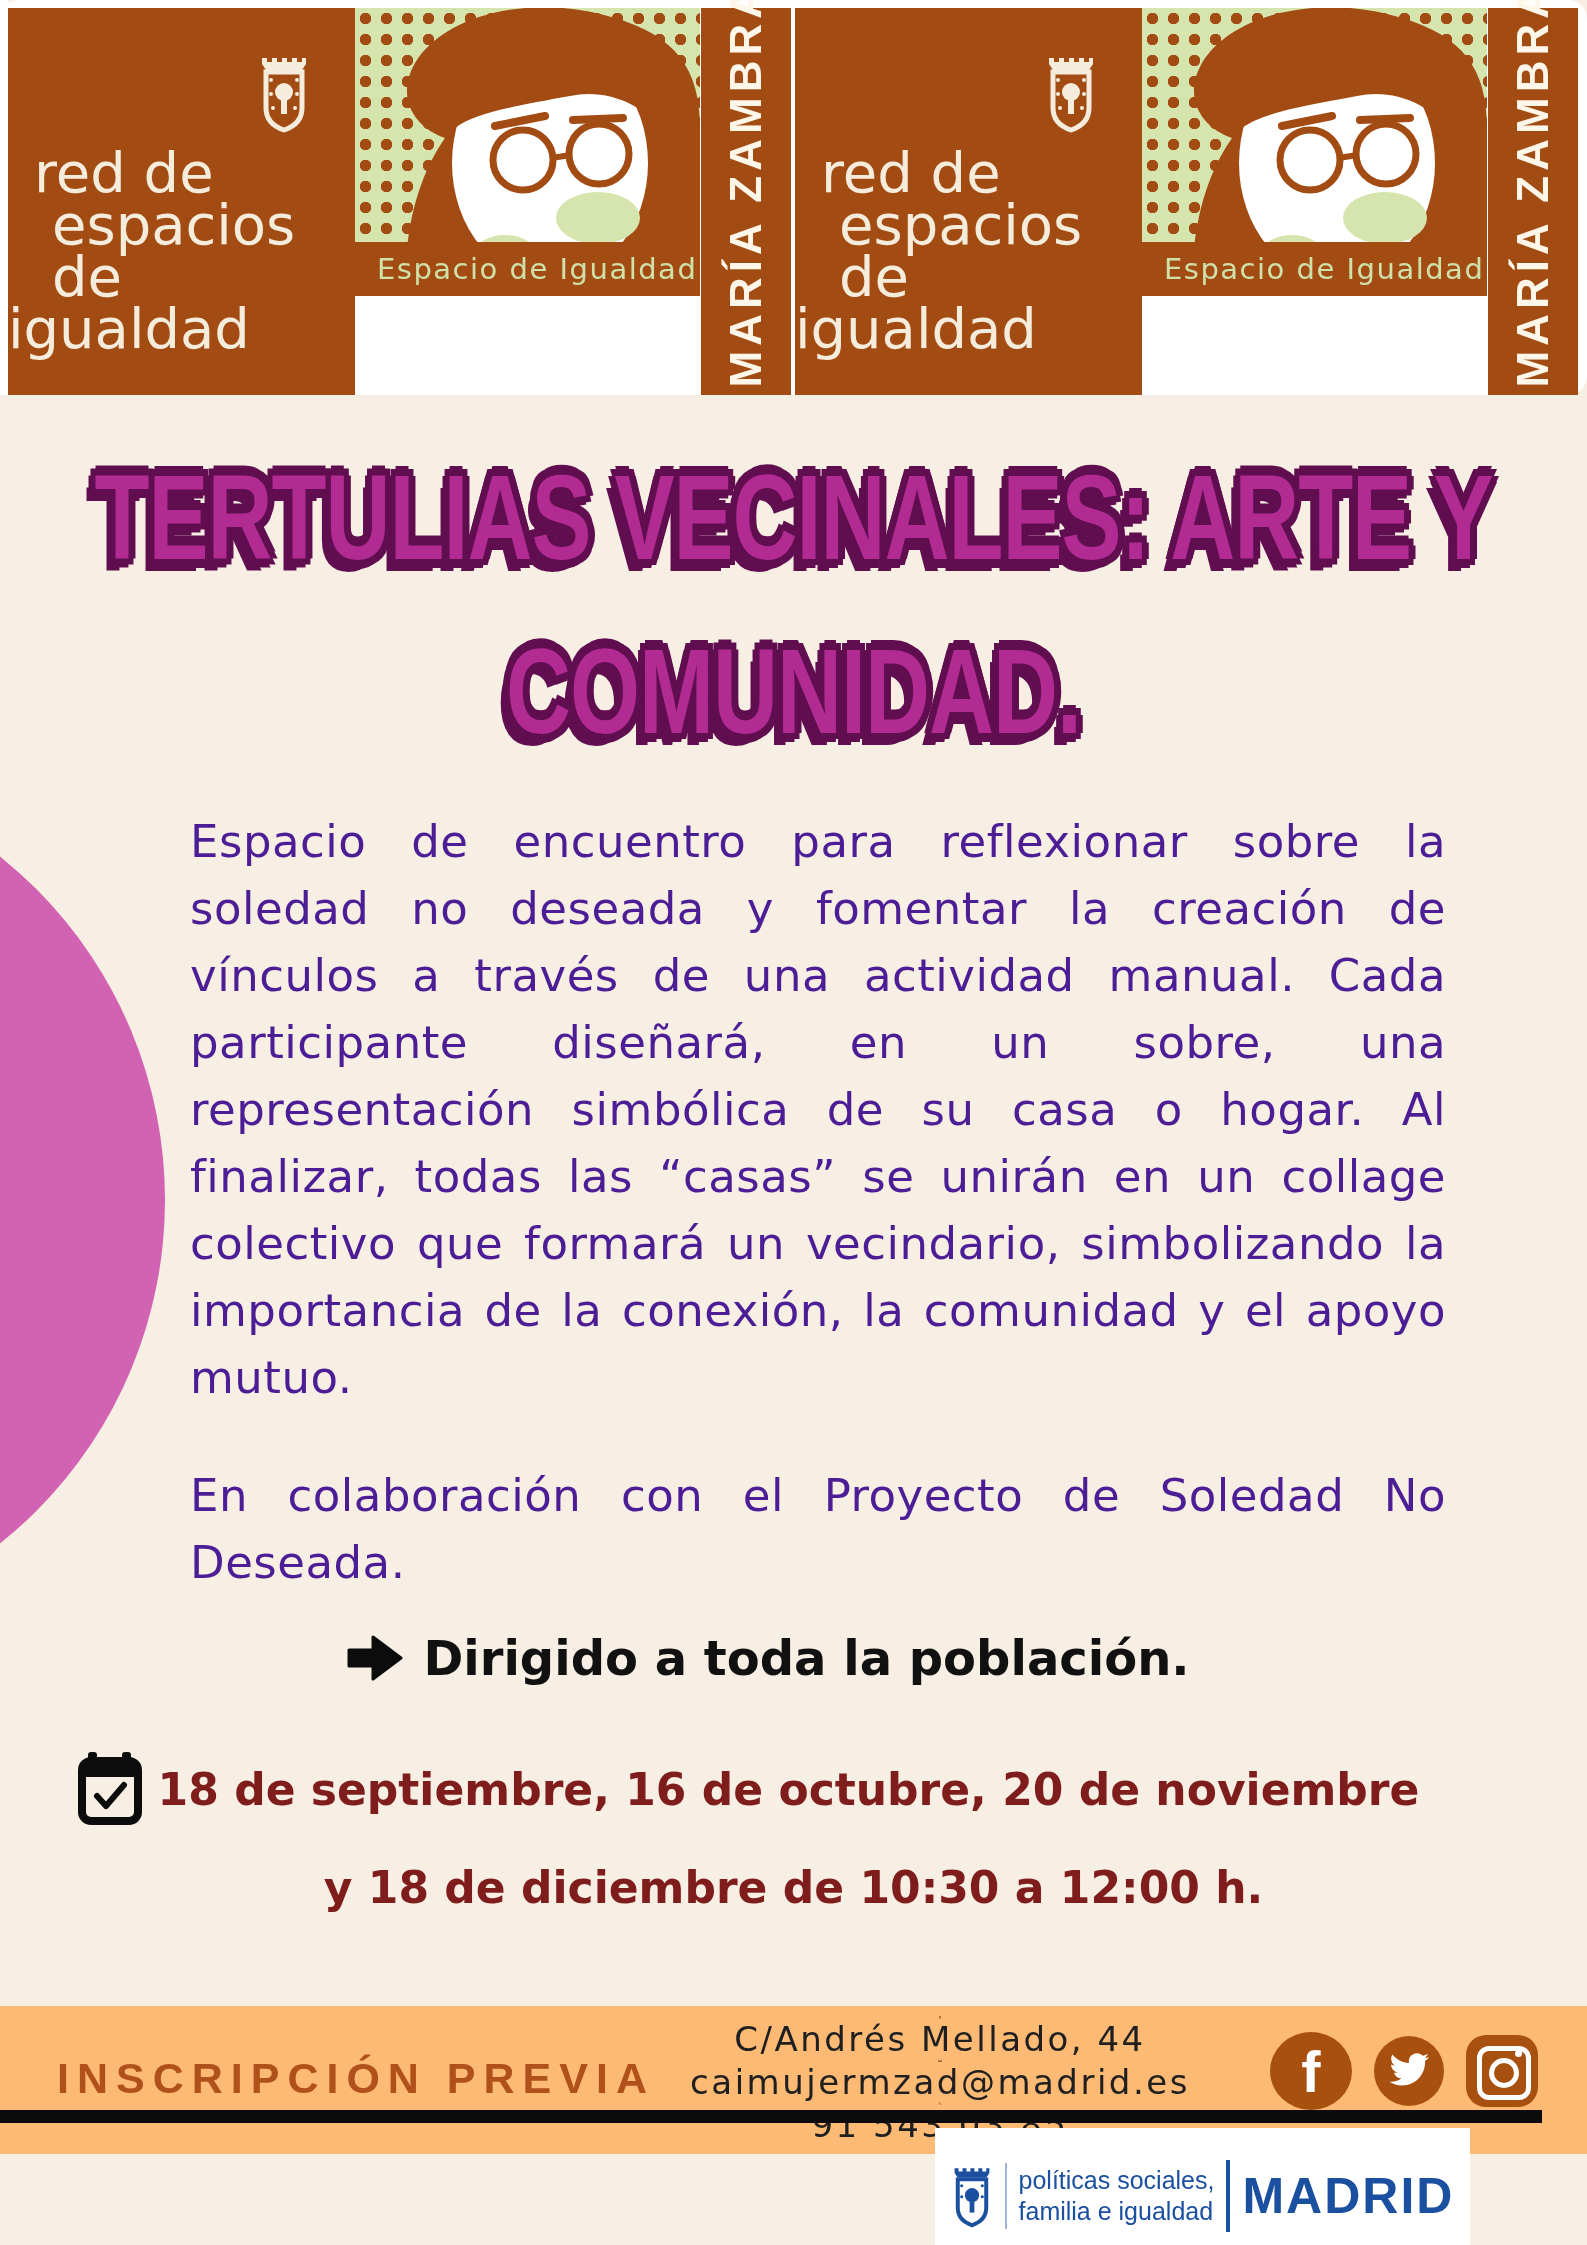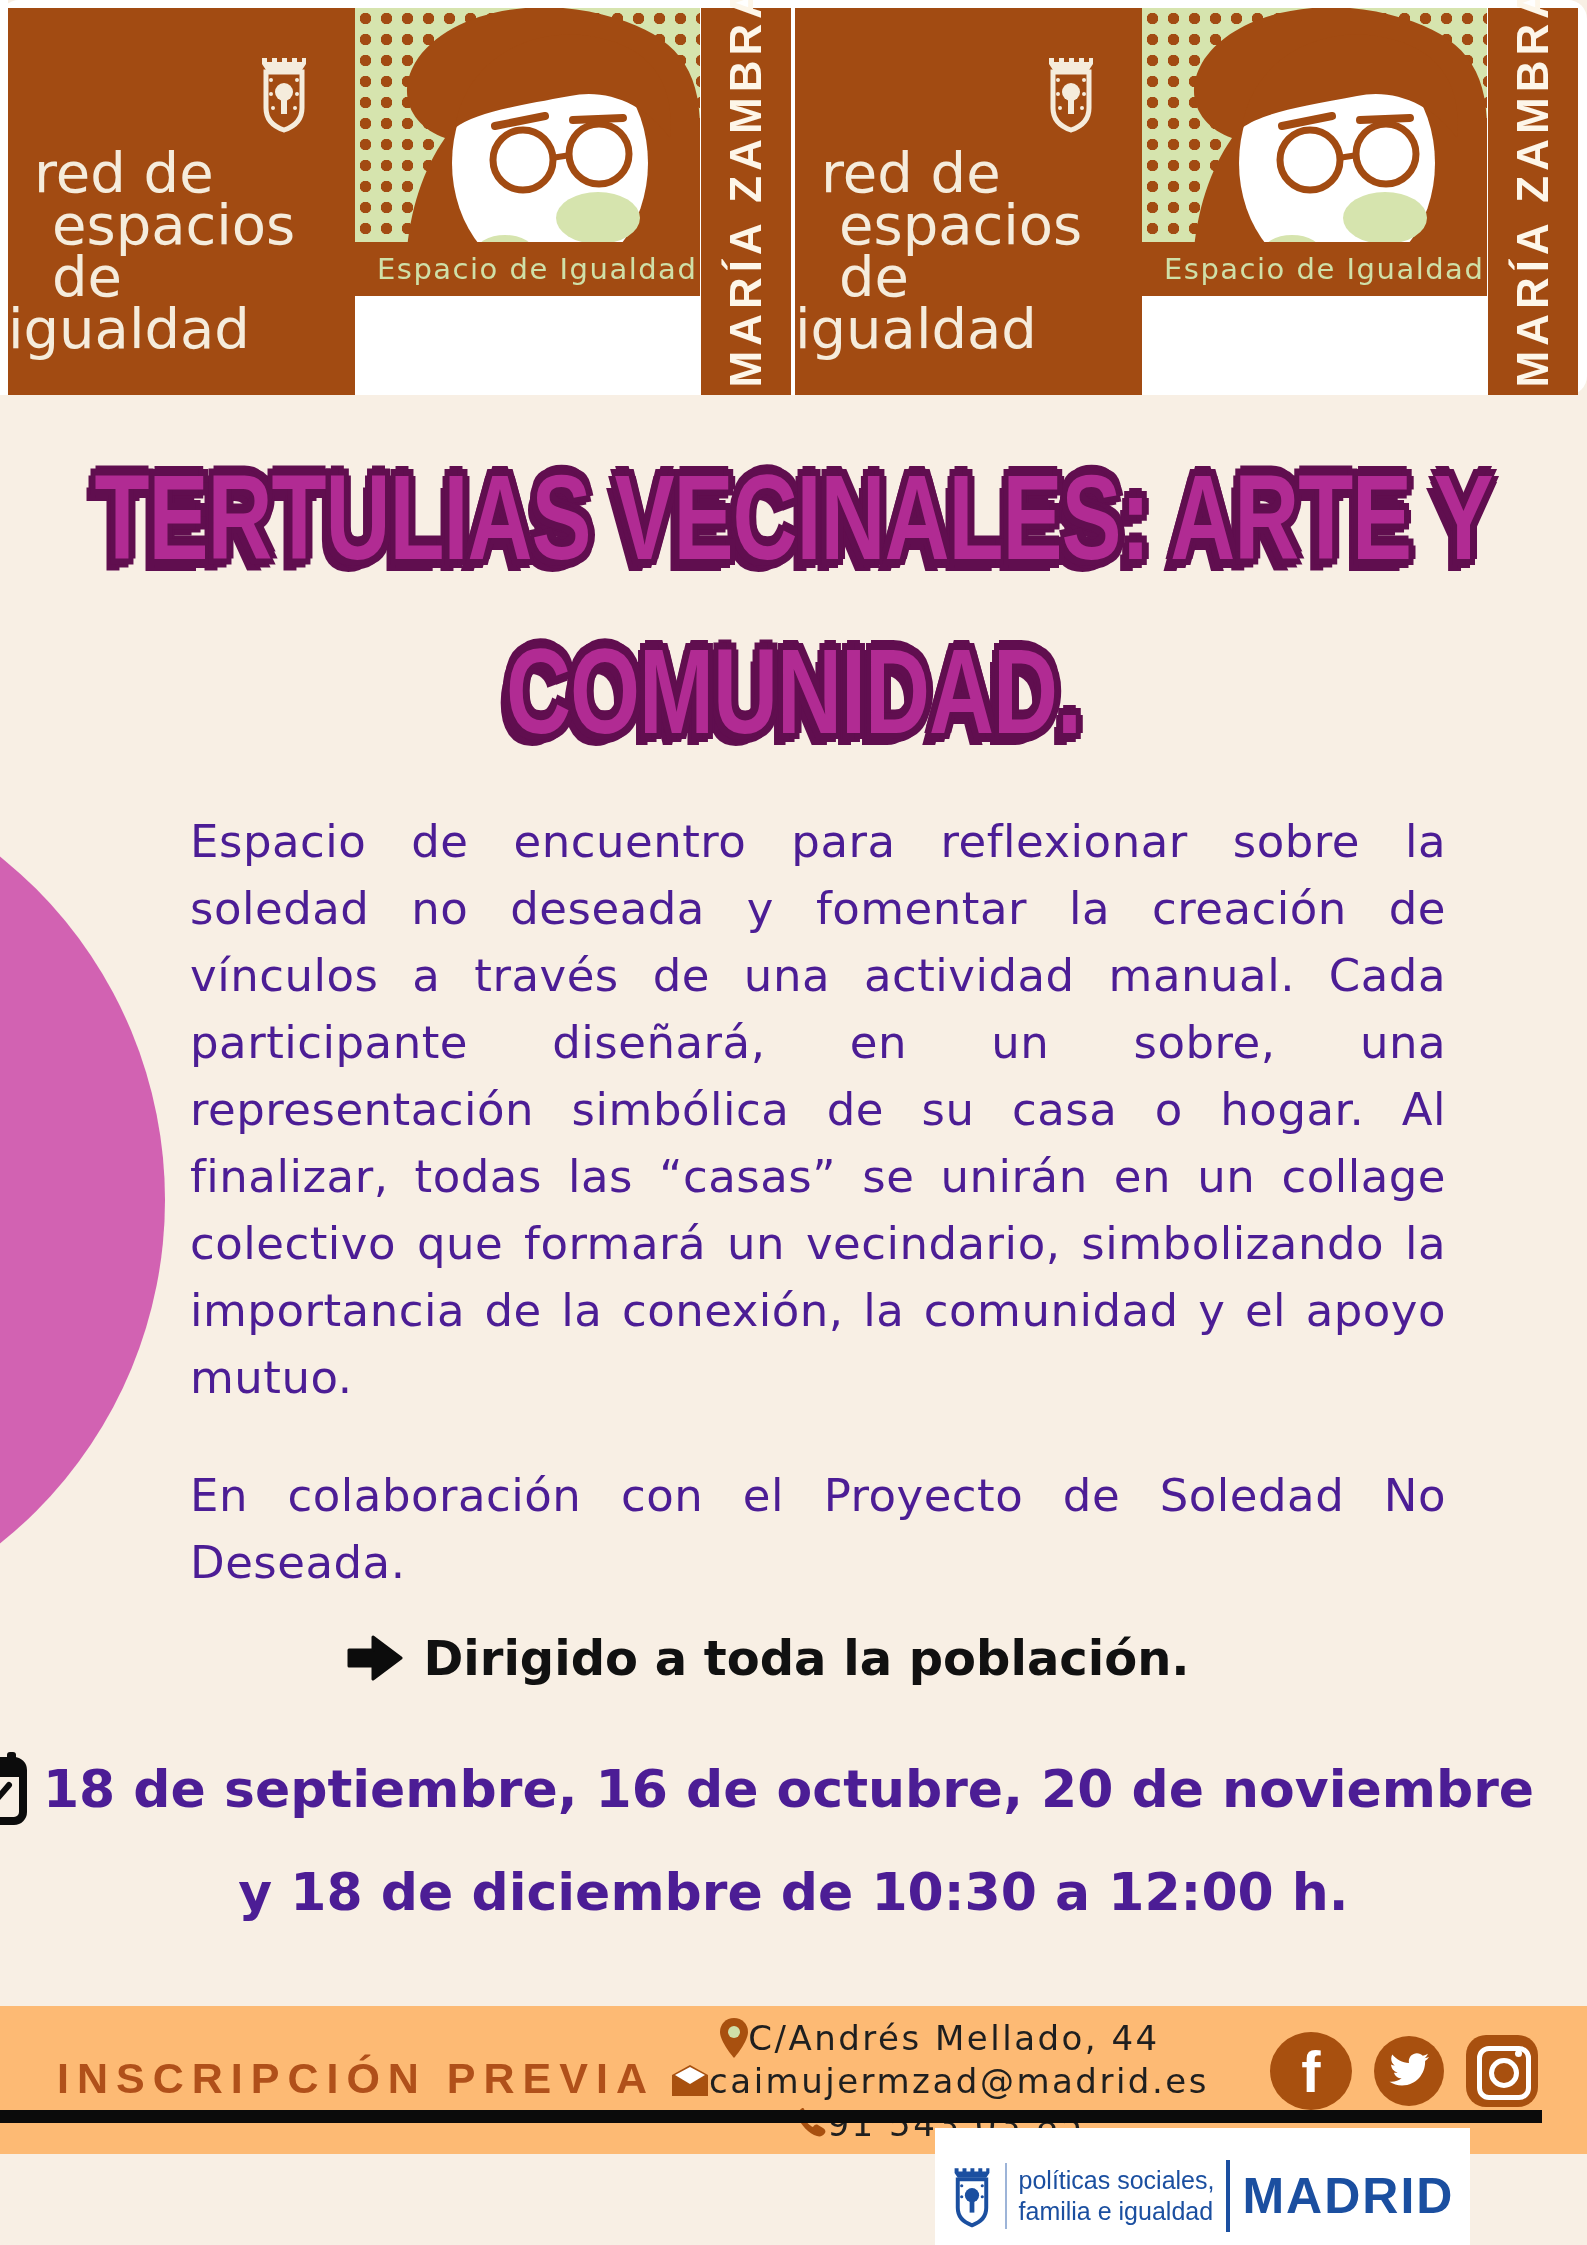--- a/index.html
+++ b/index.html
@@ -39,27 +39,27 @@
   .pink-circle{position:absolute;left:-715px;top:760px;width:880px;height:880px;border-radius:50%;background:#d262b2;}
   
   .para{position:absolute;left:190px;width:1256px;font-size:45px;line-height:67px;color:#4c1d95;
         text-align:justify;letter-spacing:0.5px;}
   .para1{top:808px;}
   .para2{top:1462px;}
   .audience-row{position:absolute;left:0;top:1630px;width:1587px;display:flex;justify-content:center;align-items:center;gap:20px;transform:translateX(-25px);}
   .audience-text{font-size:48px;font-weight:bold;color:#111;letter-spacing:0;}
   .dates-row1{position:absolute;left:0;top:1752px;width:1587px;display:flex;justify-content:center;align-items:center;gap:16px;transform:translateX(-45px);}
   .dates-row2{position:absolute;left:0;top:1862px;width:1587px;text-align:center;}
-  .dates-text{font-size:52px;font-weight:bold;color:#4c1d95;}
+  .dates-text{font-size:44px;font-weight:bold;color:#7f1d1d;}
   
   .green-band{position:absolute;left:0;top:1960px;width:1587px;height:148px;background:#fdba74;margin-top:46px;}
   .inscripcion{position:absolute;left:57px;top:48px;color:#b0501a;font-weight:bold;font-size:43px;letter-spacing:8px;
         font-family:"Liberation Sans",sans-serif;}
   .contact{position:absolute;left:600px;top:10px;width:680px;display:flex;flex-direction:column;align-items:center;}
-  .c-row{display:flex;align-items:center;height:43px;}
+  .c-row{display:flex;align-items:center;height:43px;flex-direction:column;}
   .c-text{font-size:34px;color:#1f1f1f;letter-spacing:2.5px;}
   .social{position:absolute;left:1270px;top:26px;display:flex;align-items:center;gap:22px;}
   .fb{width:82px;height:78px;border-radius:50%;background:#a8500f;display:flex;align-items:center;justify-content:center;
       color:#fff;font-weight:bold;font-size:58px;font-family:"Liberation Sans",sans-serif;}
   .tw{width:70px;height:70px;border-radius:50%;background:#a8500f;display:flex;align-items:center;justify-content:center;}
   .ig{width:72px;height:72px;border-radius:20px;background:#a8500f;position:relative;}
   .ig .frame{position:absolute;left:11px;top:11px;width:44px;height:44px;border:5px solid #fff;border-radius:12px;}
   .ig .lens{position:absolute;left:23px;top:23px;width:20px;height:20px;border:5px solid #fff;border-radius:50%;}
   .ig .dot{position:absolute;right:16px;top:15px;width:7px;height:7px;background:#fff;border-radius:50%;}
   .black-bar{position:absolute;left:0;top:2110px;width:1542px;height:13px;background:#0b0b0b;}

